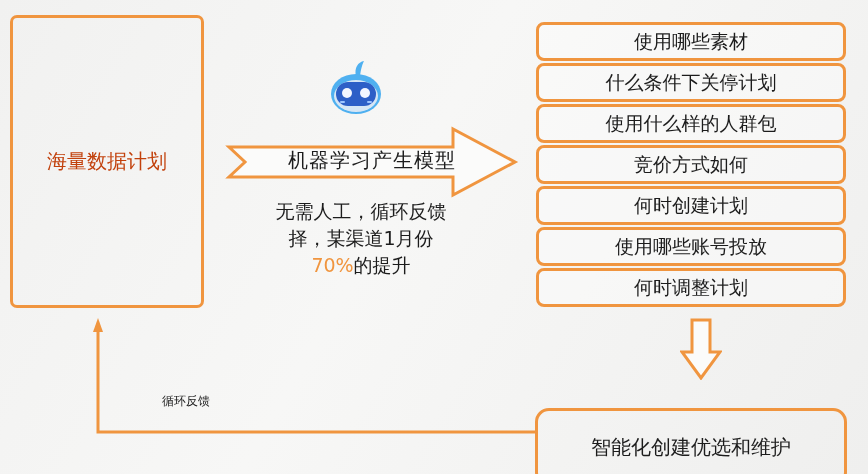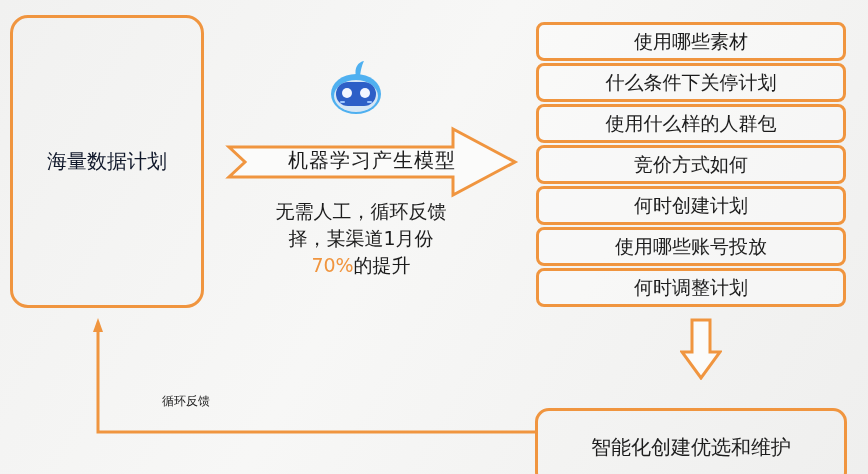--- a/index.html
+++ b/index.html
@@ -5,23 +5,23 @@
   html, body { margin: 0; padding: 0; }
   body {
     width: 868px; height: 474px; position: relative; overflow: hidden;
     background: linear-gradient(120deg, #f1f1f0 0%, #f7f7f6 45%, #efefee 100%);
     font-family: "DejaVu Sans", "Liberation Sans", sans-serif;
     color: #222;
   }
   .abs { position: absolute; }
   .left-box {
     left: 10px; top: 15px; width: 194px; height: 293px;
-    border: 3px solid #f0953f; border-radius: 18px; box-sizing: border-box;
+    border: 3px solid #f0953f; border-radius: 7px; box-sizing: border-box;
     display: flex; align-items: center; justify-content: center;
-    font-size: 20px; color: #0f172a;
+    font-size: 20px; color: #c2410c;
   }
   .robot { left: 328px; top: 58px; width: 56px; height: 58px; }
   .arrow-svg { left: 225px; top: 125px; width: 295px; height: 74px; }
   .arrow-label {
     left: 262px; top: 147px; width: 220px; text-align: center;
     font-size: 20px; color: #1c1c1c; letter-spacing: 1px;
   }
   .desc {
     left: 236px; top: 198px; width: 250px; text-align: center;
     font-size: 19px; line-height: 27px; color: #1c1c1c;

